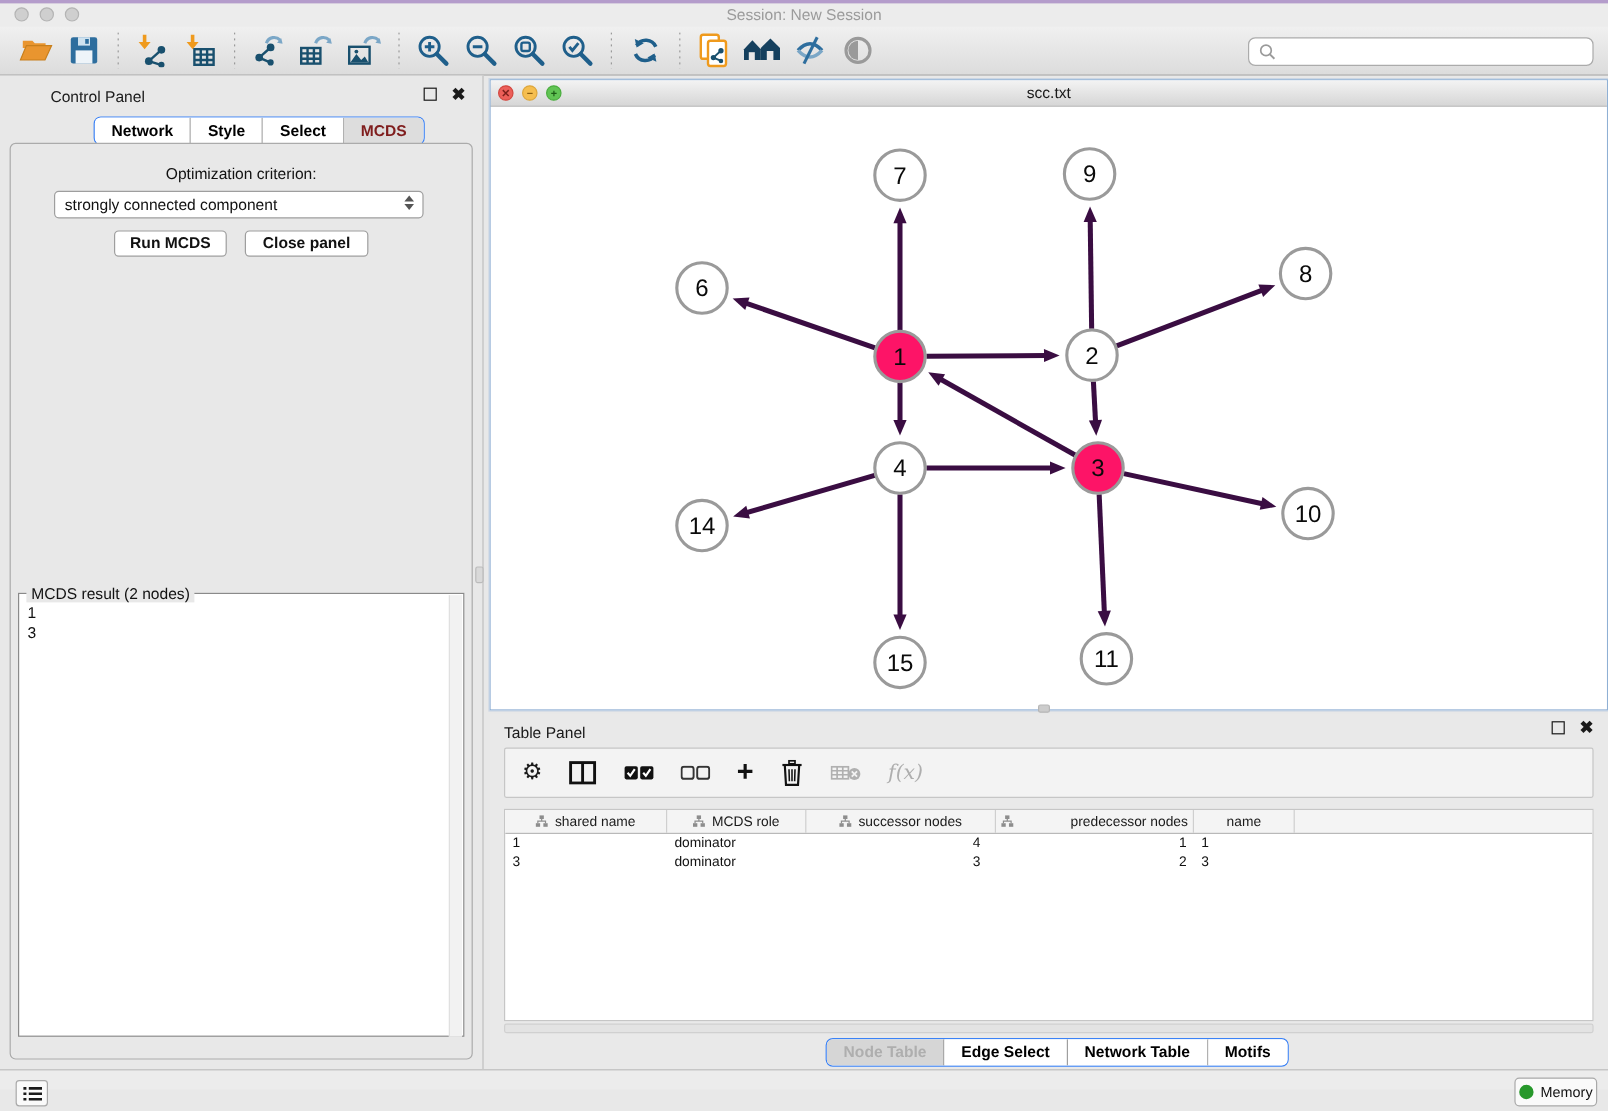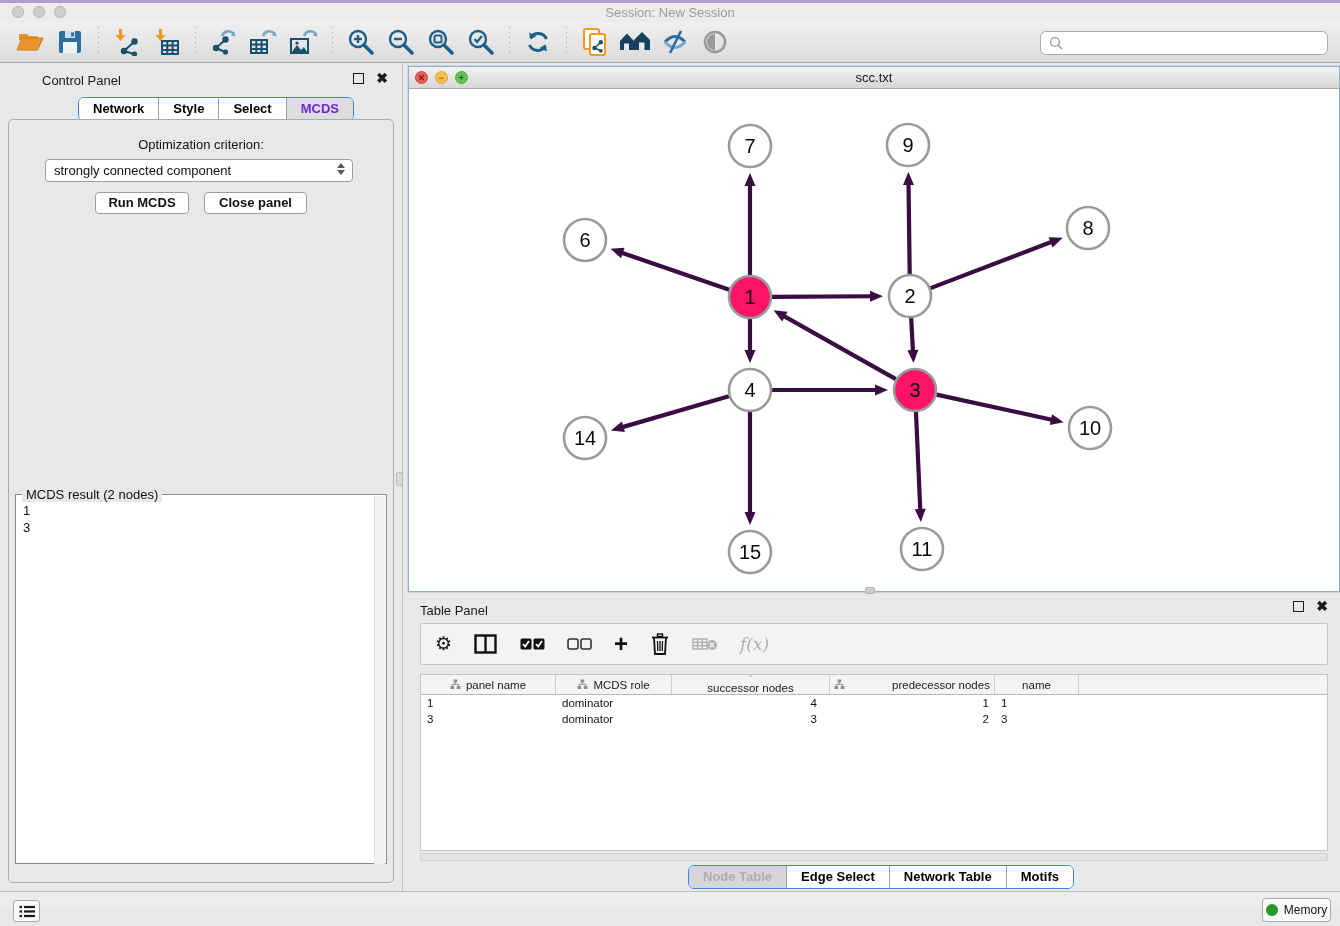--- a/index.html
+++ b/index.html
@@ -21,21 +21,21 @@
 
   
   .control-panel { left:0; top:63px; width:403px; height:828px; background:#e8e8e8; border-right:1px solid #bebebe; }
   .panel-title { font-size:13px; color:#1a1a1a; }
   .panel-btns { position:absolute; right:14px; top:10px; display:flex; gap:12px; align-items:center; }
   .float-icon { width:11px; height:11px; border:1.5px solid #1a1a1a; display:inline-block; }
   .close-icon { font-weight:bold; font-size:14px; color:#1a1a1a; line-height:11px; }
   .seg-tabs { display:flex; border:1px solid #3b82f6; border-radius:6px; overflow:hidden; background:#fff; }
   .seg-tab { padding:0 14px; height:22px; line-height:22px; font-weight:600; font-size:13px; background:#fff; color:#000; border-right:1px solid #9f9f9f; text-align:center; }
   .seg-tab:last-child { border-right:none; }
-  .seg-tab.selected { background:#ddd; color:#6d28d9; }
+  .seg-tab.selected { background:#ddd; color:#7f1d1d; }
   .cp-tabs { left:78px; top:34px; }
   .cp-content { left:8px; top:56px; width:386px; height:764px; border:1px solid #ababab; border-radius:5px; background:#e8e8e8; }
   .opt-label { left:0; top:17px; width:100%; text-align:center; font-size:13px; }
   .dropdown { left:36px; top:39px; width:308px; height:23px; background:#fff; border:1px solid #9e9e9e; border-radius:4px; display:flex; align-items:center; padding:0 8px; }
   .dd-arrows { position:absolute; right:7px; top:3px; display:flex; flex-direction:column; gap:2px; }
   .dd-arrows i { width:0; height:0; border-left:4px solid transparent; border-right:4px solid transparent; display:block; }
   .dd-up { border-bottom:5px solid #555; }
   .dd-down { border-top:5px solid #555; }
   .cp-btn { height:22px; background:#fff; border:1px solid #9e9e9e; border-radius:4px; font-weight:600; font-size:13px; text-align:center; line-height:20px; }
   .run-btn { left:86px; top:72px; width:94px; }
@@ -65,21 +65,21 @@
   .tp-toolbar { left:12px; top:28px; width:908px; height:42px; background:#f3f3f3; border:1px solid #c6c6c6; border-radius:2px; display:flex; align-items:center; padding-left:14px; gap:22px; }
   .tp-icon { display:flex; align-items:center; justify-content:center; }
   .gear-glyph { font-size:19px; color:#1a1a1a; line-height:20px; }
   .plus-glyph { font-size:24px; font-weight:900; color:#111; line-height:20px; }
   .fx-glyph { font-family:"DejaVu Serif", serif; font-style:italic; font-size:17px; color:#aeaeae; }
   .tp-table { left:12px; top:79px; width:908px; height:177px; background:#fff; border:1px solid #c6c6c6; overflow:hidden; }
   .thead { display:flex; height:20px; background:#f4f4f4; border-bottom:1px solid #b9b9b9; }
   .th { display:flex; align-items:center; justify-content:center; gap:5px; font-size:11.5px; color:#1a1a1a; border-right:1px solid #cfcfcf; }
   .trow { display:flex; height:16px; align-items:center; font-size:11.5px; }
   .td { padding:0 6px; white-space:nowrap; }
-  .c0{width:135px;} .c1{width:116px;} .c2{width:158px;flex-direction:column;} .c3{width:165px;gap:47px;} .c4{width:84px;}
+  .c0{width:135px;} .c1{width:116px;} .c2{width:158px;} .c3{width:165px;gap:47px;} .c4{width:84px;}
   .ra { text-align:right; }
   .tp-hscroll { left:12px; top:258px; width:908px; height:8px; background:#e3e3e3; border:1px solid #d0d0d0; border-radius:2px; }
   .tp-tabs { left:280px; top:270px; }
   .tp-tabs .seg-tab.selected { background:#d6d6d6; color:#aeaeae; }
 
   
   .statusbar { left:0; top:891px; width:1340px; height:17px; background:#ececec; border-top:1px solid #bdbdbd; }
   .list-btn { left:13px; top:8px; width:27px; height:22px; background:#fafafa; border:1px solid #a9a9a9; border-radius:3px; display:flex; align-items:center; justify-content:center; }
   .memory-btn { left:1262px; top:6px; width:69px; height:24px; background:#fafafa; border:1px solid #a9a9a9; border-radius:4px; display:flex; align-items:center; justify-content:center; gap:6px; font-size:12px; }
   .memdot { width:12px; height:12px; border-radius:50%; background:#27982b; }
@@ -469,21 +469,21 @@
 
   <div class="abs tp-table">
     <div class="thead">
       <div class="th c0">
         <svg width="11" height="11" viewBox="0 0 11 11">
             <rect x="3.6" y="0.5" width="3.6" height="3" fill="#8d8d8d"></rect>
             <path d="M5.4 3.5 V5.3 M2.2 7 V5.3 H8.6 V7" fill="none" stroke="#8d8d8d" stroke-width="1"></path>
             <rect x="0.5" y="7" width="3.6" height="3" fill="#8d8d8d"></rect>
             <rect x="6.8" y="7" width="3.6" height="3" fill="#8d8d8d"></rect>
           </svg>
-        <span>panel name</span>
+        <span>shared name</span>
       </div>
       <div class="th c1">
         <svg width="11" height="11" viewBox="0 0 11 11">
             <rect x="3.6" y="0.5" width="3.6" height="3" fill="#8d8d8d"></rect>
             <path d="M5.4 3.5 V5.3 M2.2 7 V5.3 H8.6 V7" fill="none" stroke="#8d8d8d" stroke-width="1"></path>
             <rect x="0.5" y="7" width="3.6" height="3" fill="#8d8d8d"></rect>
             <rect x="6.8" y="7" width="3.6" height="3" fill="#8d8d8d"></rect>
           </svg>
         <span>MCDS role</span>
       </div>

